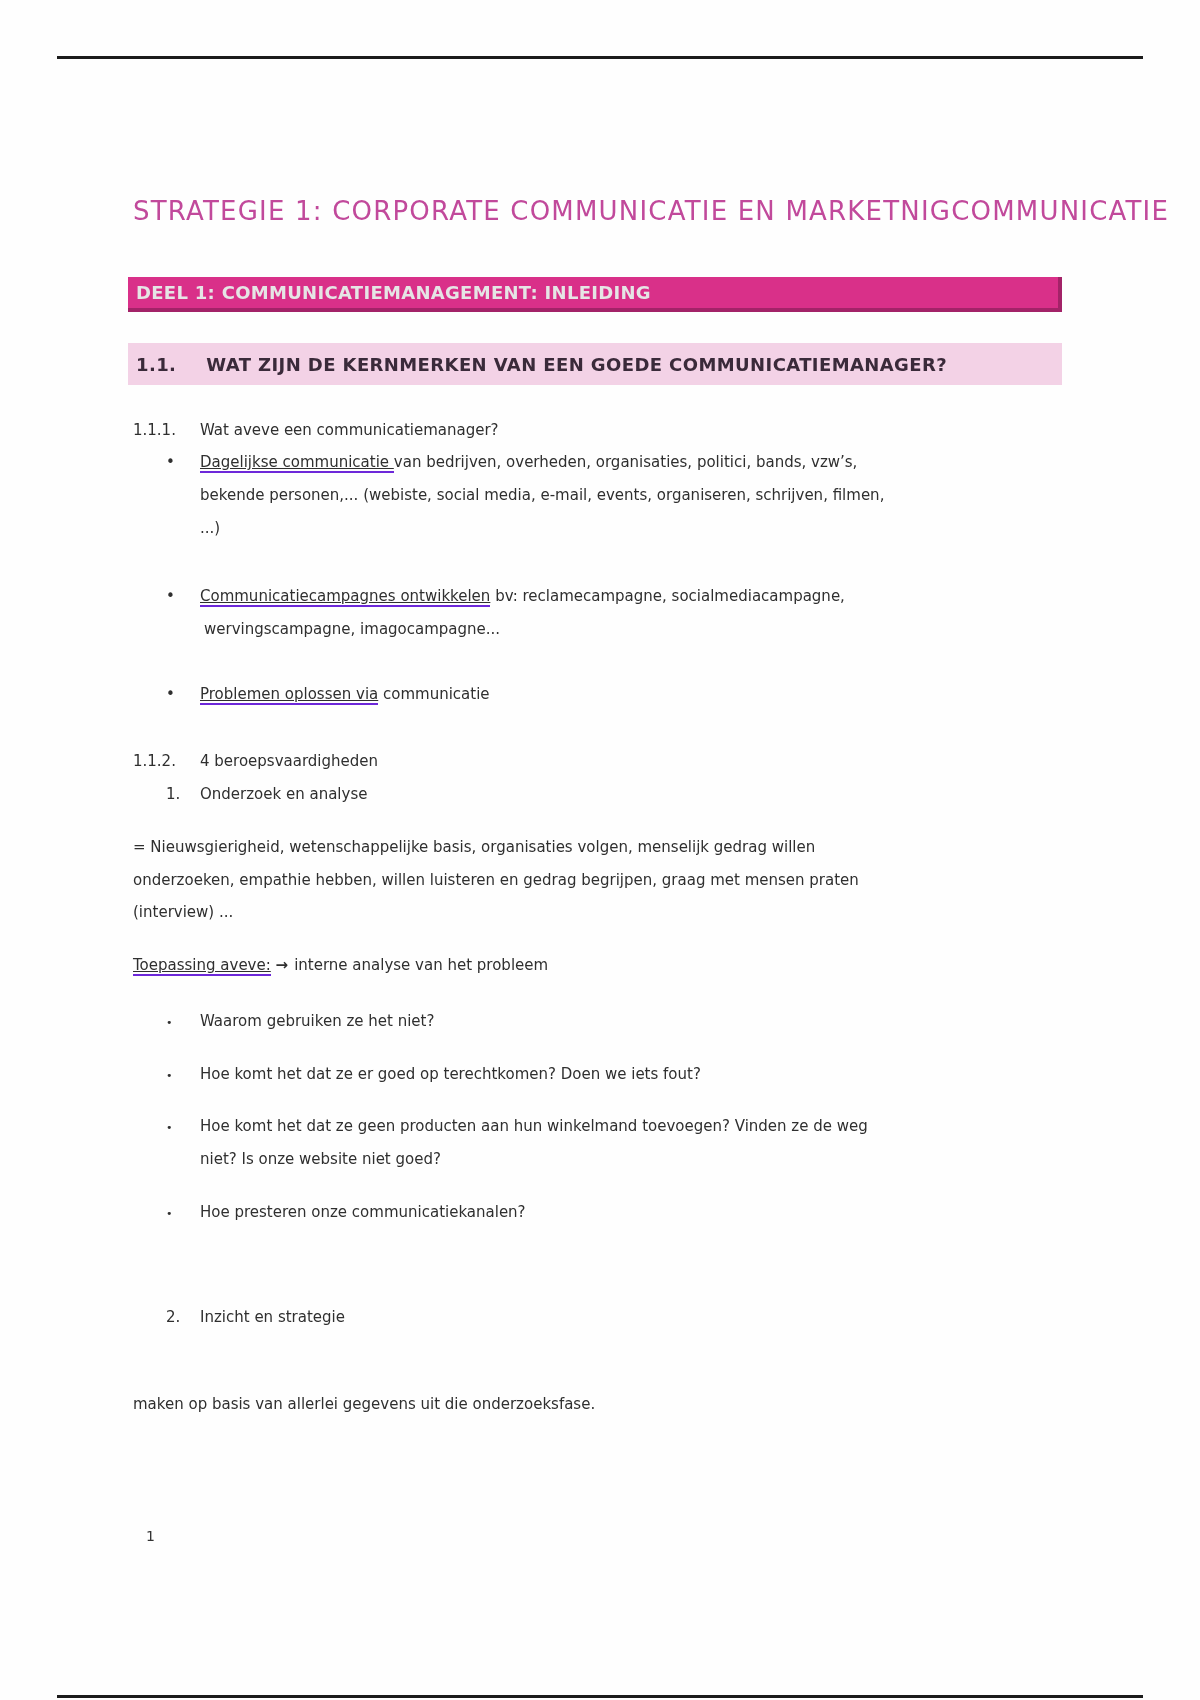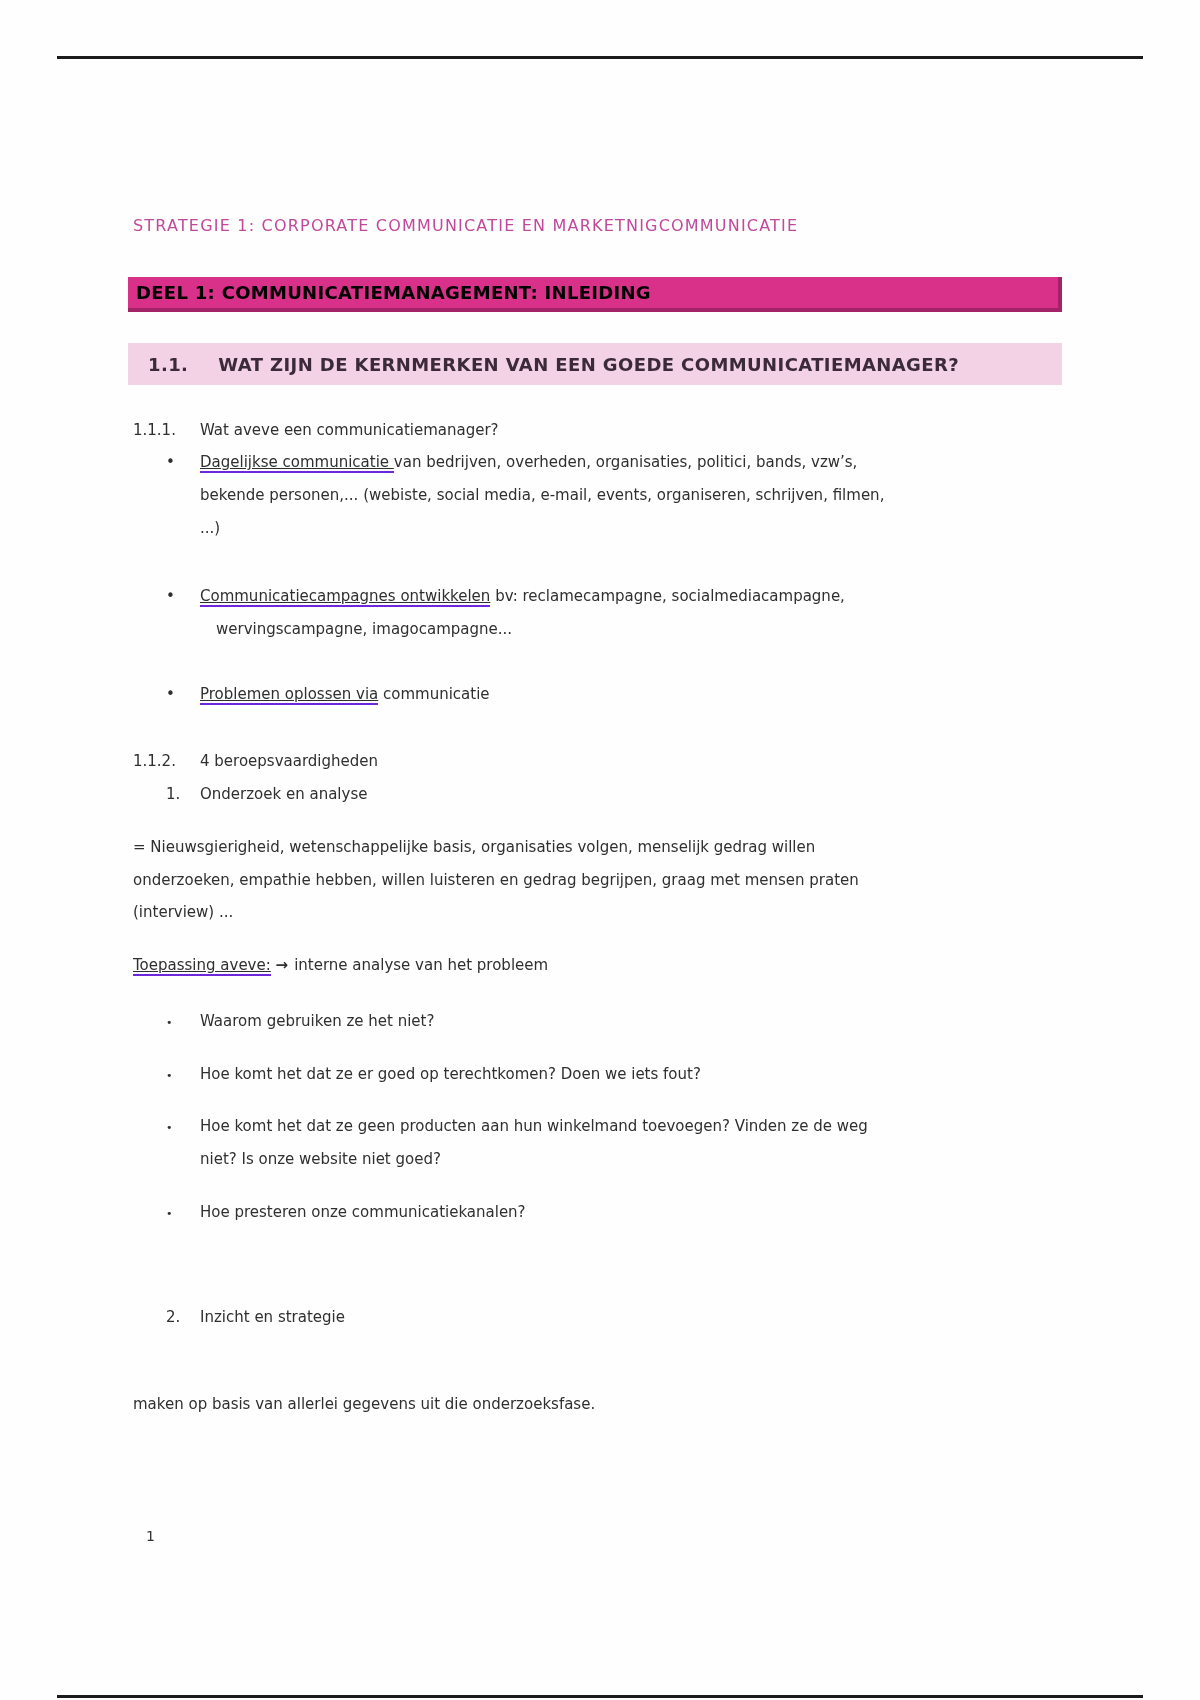--- a/index.html
+++ b/index.html
@@ -8,40 +8,40 @@
     width:1200px;height:1700px;
     background:#fefefe;
     font-family:"DejaVu Sans","Liberation Sans",sans-serif;
     color:#2f2f2f;
     overflow:hidden;
   }
   .rule{position:absolute;left:57px;width:1086px;height:3px;background:#1c1c1c;}
   .rule-top{top:56px;}
   .rule-bottom{top:1695px;}
   .doc-title{
-    position:absolute;top:216px;left:133px;margin:0;
-    font-size:16px;font-weight:400;letter-spacing:1.2px;
+    position:absolute;top:196px;left:133px;margin:0;
+    font-size:26px;font-weight:400;letter-spacing:1.2px;
     color:#c1499b;white-space:nowrap;
   }
   .banner{
     position:absolute;top:277px;left:128px;width:934px;height:35px;
     background:#d93089;
     border-right:4px solid #a32368;border-bottom:4px solid #a32368;
     box-sizing:border-box;
     display:flex;align-items:center;
   }
   .banner span{
-    color:#000000;font-weight:700;font-size:18px;letter-spacing:0.3px;
+    color:#e5e5e5;font-weight:700;font-size:18px;letter-spacing:0.3px;
     padding-left:8px;white-space:nowrap;
   }
   .subheader{
     position:absolute;top:343px;left:128px;width:934px;height:42px;
     background:#f3d2e6;
     display:flex;align-items:center;
-    box-sizing:border-box;padding-left:20px;
+    box-sizing:border-box;padding-left:8px;
     color:#3a2a3a;font-weight:700;font-size:18px;letter-spacing:0.4px;
     white-space:nowrap;
   }
   .subheader .sublabel{margin-left:30px;}
   .line{
     position:absolute;
     font-size:15px;line-height:33px;color:#2f2f2f;
     white-space:nowrap;
   }
   .hnum{display:inline-block;width:67px;}
@@ -82,21 +82,21 @@
   <div class="line" style="top:479px;left:200px">
     <span>bekende personen,... (webiste, social media, e-mail, events, organiseren, schrijven, filmen,</span>
   </div>
   <div class="line" style="top:512px;left:200px">
     <span>...)</span>
   </div>
 
   <div class="line" style="top:580px;left:166px">
     <span class="marker">•</span><span class="u">Communicatiecampagnes ontwikkelen</span><span> bv: reclamecampagne, socialmediacampagne,</span>
   </div>
-  <div class="line" style="top:613px;left:216px">
+  <div class="line" style="top:613px;left:204px">
     <span>wervingscampagne, imagocampagne...</span>
   </div>
 
   <div class="line" style="top:678px;left:166px">
     <span class="marker">•</span><span class="u">Problemen oplossen via</span><span> communicatie</span>
   </div>
 
   <div class="line" style="top:745px;left:133px">
     <span class="hnum">1.1.2.</span><span>4 beroepsvaardigheden</span>
   </div>

